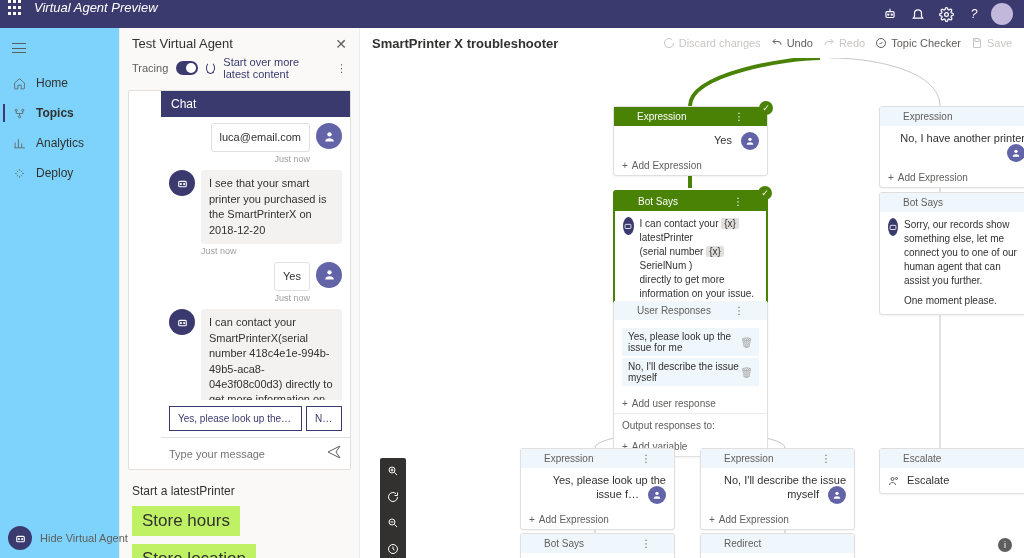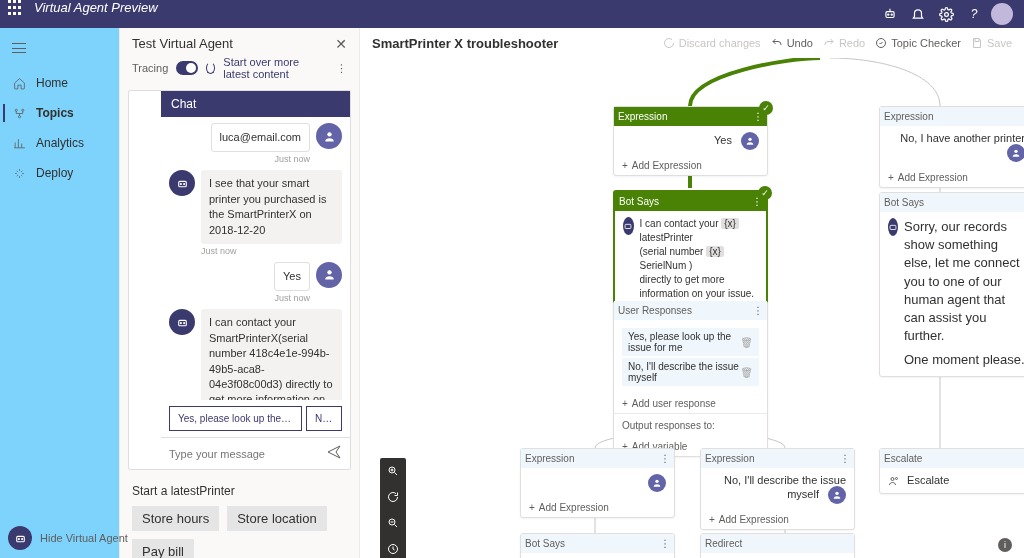--- a/index.html
+++ b/index.html
@@ -49,39 +49,39 @@
 .suggest-row { display: flex; gap: 4px; padding: 6px 8px; }
 .suggest-btn { border: 1px solid #3b3a6e; background: #fff; color: #3b3a6e; font-size: 10px; padding: 6px 8px; cursor: pointer; white-space: nowrap; overflow: hidden; text-overflow: ellipsis; }
 .suggest-btn:first-child { flex: 1; }
 .suggest-btn:last-child { flex: 0 0 36px; }
 .chat-input { border-top: 1px solid #e1dfdd; padding: 6px 8px; display: flex; align-items: center; gap: 6px; }
 .chat-input input { flex: 1; border: none; outline: none; font-size: 11px; color: #605e5c; }
 .send-icon { cursor: pointer; color: #605e5c; }
 
 .convo-start { padding: 10px 12px 4px; font-size: 12px; font-weight: 400; }
 .chip-row { padding: 4px 12px; display: flex; gap: 8px; flex-wrap: wrap; }
-.chip { background: #e5e5e5; padding: 5px 10px; font-size: 13px; cursor: pointer; }
+.chip { background: #bef264; padding: 5px 10px; font-size: 17px; cursor: pointer; }
 
 
 .hide-tab { position: absolute; left: 8px; bottom: 8px; display: flex; align-items: center; gap: 8px; font-size: 11px; color: #605e5c; cursor: pointer; }
 .hide-tab .circ { width: 24px; height: 24px; border-radius: 50%; background: #3b3a6e; color: #fff; display: flex; align-items: center; justify-content: center; }
 
 
 .main { position: absolute; top: 28px; left: 360px; right: 0; bottom: 0; background: #fff; overflow: hidden; }
 .toolbar { height: 30px; display: flex; align-items: center; padding: 0 12px; font-size: 12px; border-bottom: 0; }
 .topic-title { font-weight: 600; font-size: 13px; }
 .toolbar .spacer { flex: 1; }
 .tool-link { display: flex; align-items: center; gap: 4px; margin-left: 10px; color: #605e5c; font-size: 11px; cursor: pointer; }
 .tool-link.disabled { color: #c8c6c4; }
 
 .canvas { position: absolute; top: 30px; left: 0; right: 0; bottom: 0; }
 .canvas svg.connectors { position: absolute; top: 0; left: 0; width: 100%; height: 100%; pointer-events: none; }
 
 .node { position: absolute; background: #fff; border: 1px solid #e1dfdd; border-radius: 3px; font-size: 11px; box-shadow: 0 1px 2px rgba(0,0,0,0.05); }
-.node .nheader { background: #eff6fc; padding: 4px 4px; font-size: 10px; color: #605e5c; display: flex; align-items: center; }
+.node .nheader { background: #eff6fc; padding: 4px 23px; font-size: 10px; color: #605e5c; display: flex; align-items: center; }
 .node .nheader.green { background: #498205; color: #fff; }
 .node .nheader .more { margin-left: auto; cursor: pointer; }
 .node .nbody { padding: 6px 8px; }
 .check-badge { position: absolute; top: -6px; right: -6px; width: 14px; height: 14px; border-radius: 50%; background: #498205; color: #fff; display: flex; align-items: center; justify-content: center; font-size: 9px; }
 .node.active-glow { border: 2px solid #498205; }
 .small-av { width: 18px; height: 18px; border-radius: 50%; background: #6264a7; color: #fff; display: inline-flex; align-items: center; justify-content: center; font-size: 10px; margin-left: 6px; vertical-align: middle; }
 .small-av.bot { background: #3b3a6e; }
 .add-link { color: #605e5c; font-size: 10px; padding: 4px 8px; cursor: pointer; display: flex; align-items: center; gap: 4px; }
 .add-link::before { content: "+"; color: #605e5c; }
 .inline-chip { background: #e1dfdd; padding: 0 3px; border-radius: 2px; font-size: 10px; }
@@ -406,33 +406,34 @@
     <div class="node" style="left:519px; top:134px; width:155px;">
       <div class="nheader">
           <span>Bot Says</span>
         </div>
       <div class="nbody" style="display:flex; gap:6px;">
         <span class="small-av bot" style="margin-left:0">
             <svg width="10" height="10" viewBox="0 0 24 24" fill="none" stroke="currentColor" stroke-width="2">
               <rect x="5" y="8" width="14" height="10" rx="2"></rect>
             </svg>
           </span>
-        <div style="font-size:13px; line-height:1.4">
+        <div style="font-size:10px; line-height:1.4">
           <div>Sorry, our records show something else, let me connect you to one of our human agent that can assist you further.</div>
           <div style="margin-top:6px">One moment please.</div>
         </div>
       </div>
     </div>
 
     <div class="node" style="left:160px; top:390px; width:155px;">
       <div class="nheader">
           <span>Expression</span>
           <span class="more">⋮</span>
         </div>
       <div class="nbody" style="text-align:right">
+        <span>Yes, please look up the issue f…</span>
         <span class="small-av">
             <svg width="10" height="10" viewBox="0 0 24 24" fill="currentColor">
               <circle cx="12" cy="8" r="4"></circle>
               <path d="M4 21c0-4 4-6 8-6s8 2 8 6"></path>
             </svg>
           </span>
       </div>
       <div class="add-link">Add Expression</div>
     </div>
 

